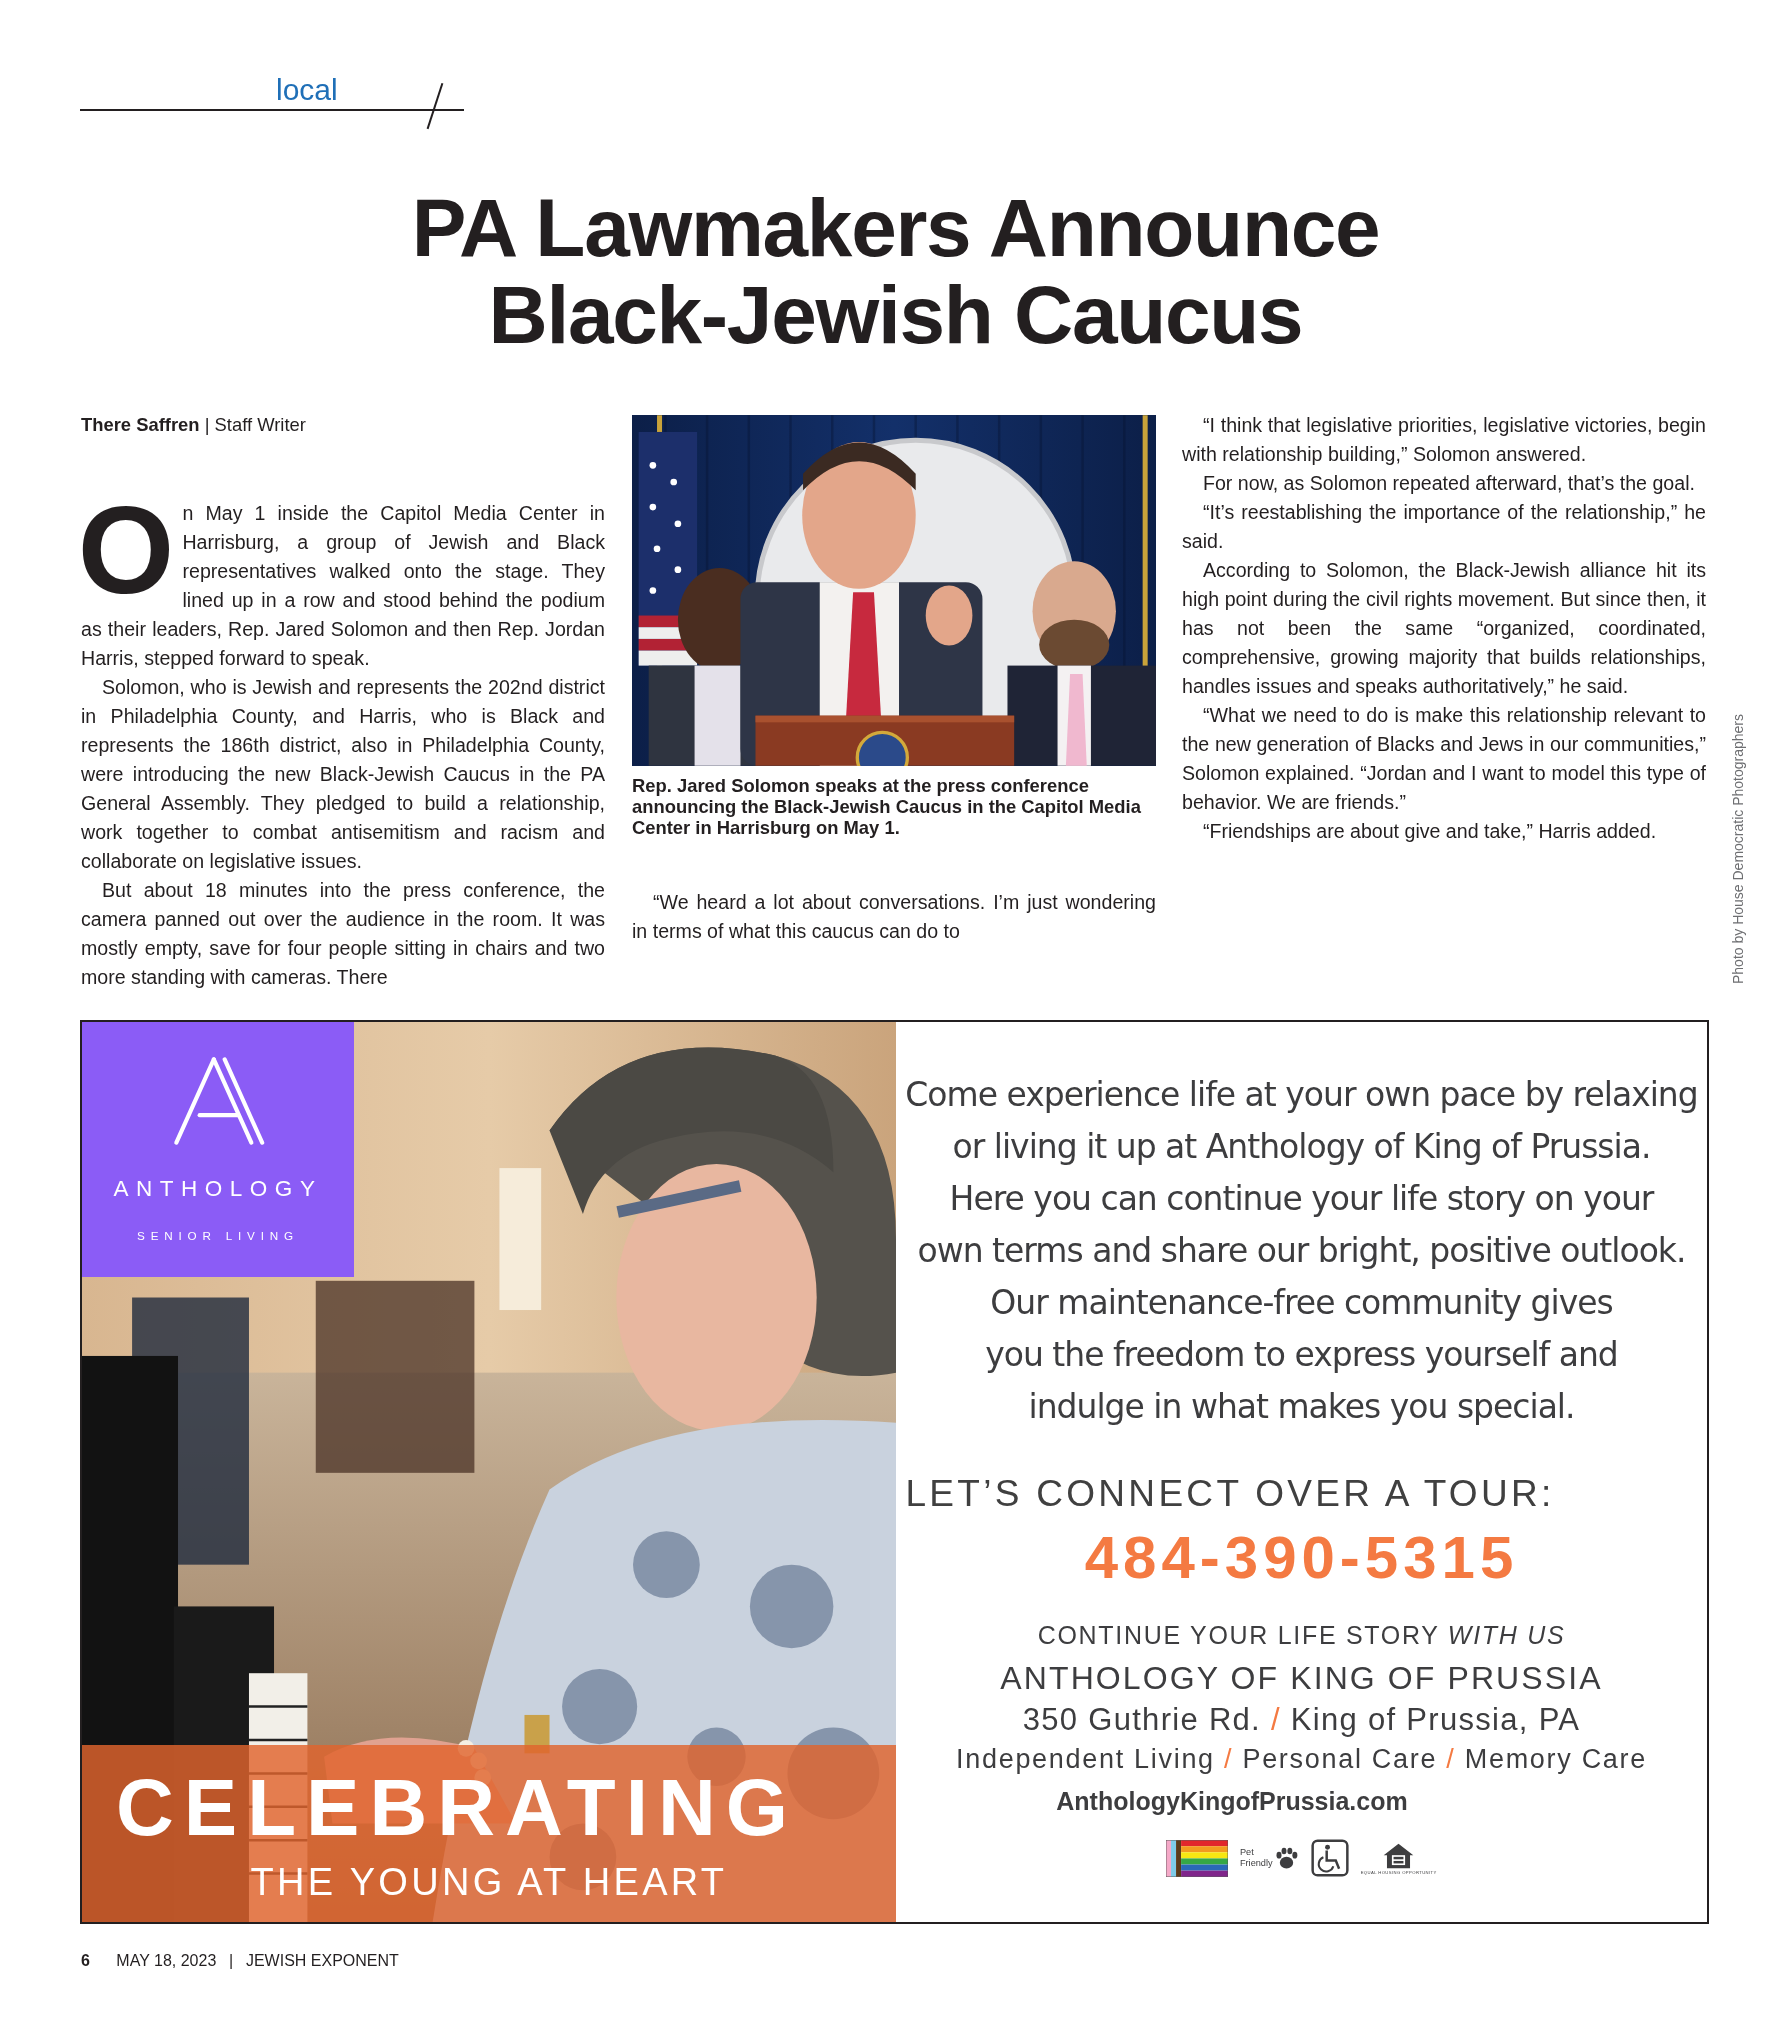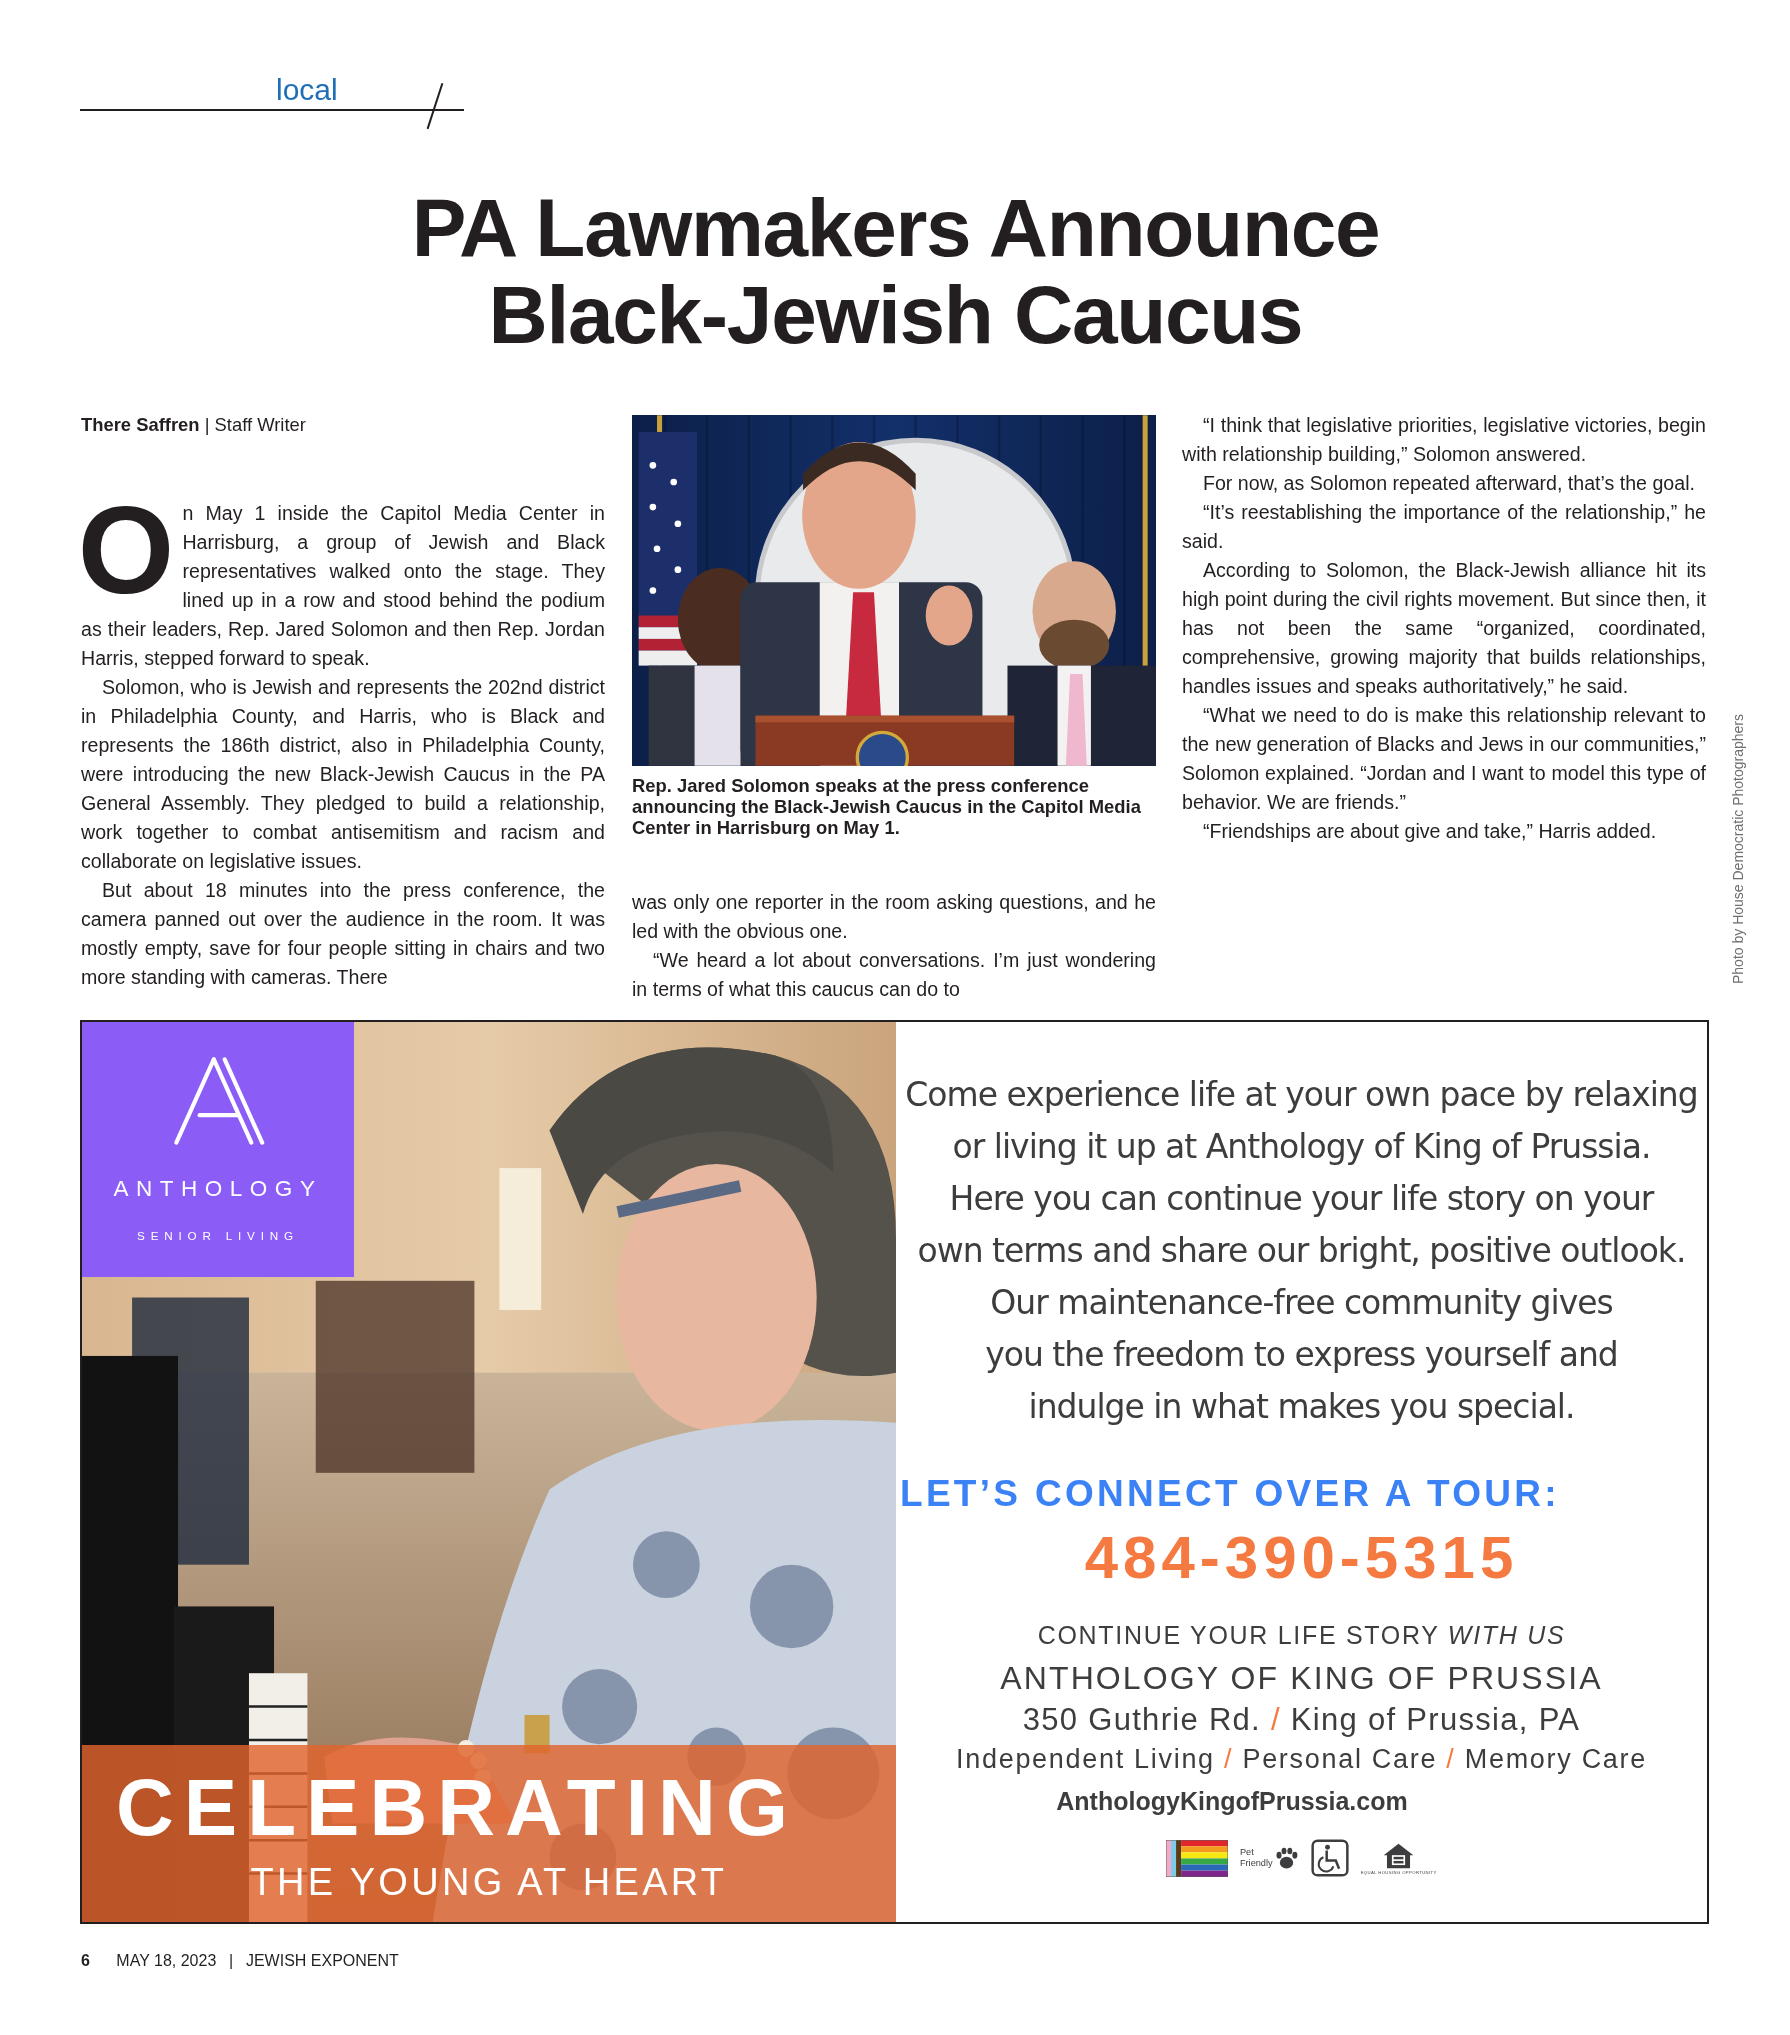--- a/index.html
+++ b/index.html
@@ -42,21 +42,21 @@
   #ad-logo { position:absolute; left:0; top:0; width:272px; height:255px; background:#8b5cf6; }
   #ad-logo .brand { position:absolute; left:0; width:272px; top:154px; text-align:center; color:#fff; font-size:22.5px; letter-spacing:7.5px; }
   #ad-logo .sub { position:absolute; left:0; width:272px; top:207px; text-align:center; color:#fff; font-size:11.7px; letter-spacing:5.8px; }
   #ad-band { position:absolute; left:0; top:723px; width:814px; height:177px; background:rgba(225,100,45,0.82); }
   #ad-band .big { position:absolute; left:0; width:750px; top:16.7px; text-align:center; color:#fff; font-weight:bold; font-size:80px; letter-spacing:10px; line-height:92px; }
   #ad-band .small { position:absolute; left:0; width:814px; top:114px; text-align:center; color:#fff; font-size:38px; letter-spacing:3.3px; line-height:47px; }
 
   #ad-copy { position:absolute; left:814px; top:0; width:811px; text-align:center; }
   .ad-body { position:absolute; left:0; width:811px; top:47px; font-size:33px; line-height:52px; color:#3d3d3f; font-family:"DejaVu Sans", sans-serif; font-weight:normal; letter-spacing:-1px; }
   .ad-body div { white-space:nowrap; }
-  .ad-cta { position:absolute; left:0; width:668px; top:451px; font-size:37px; color:#3b82f6; font-weight:bold; letter-spacing:3.3px; }
+  .ad-cta { position:absolute; left:0; width:668px; top:451px; font-size:37px; color:#404040; font-weight:normal; letter-spacing:3.3px; }
   .ad-phone { position:absolute; left:0; width:811px; top:501px; font-size:60px; color:#f47a42; font-weight:bold; letter-spacing:5px; }
   .ad-tag { position:absolute; left:0; width:811px; top:599px; font-size:25px; color:#3d3d3f; letter-spacing:1.7px; }
   .ad-tag i { font-style:italic; }
   .ad-name { position:absolute; left:0; width:811px; top:638px; font-size:32px; color:#3d3d3f; letter-spacing:2.1px; }
   .ad-addr { position:absolute; left:0; width:811px; top:680px; font-size:31px; color:#3d3d3f; letter-spacing:1.3px; }
   .ad-services { position:absolute; left:0; width:811px; top:722px; font-size:27px; color:#3d3d3f; letter-spacing:1.7px; }
   .slash { color:#f47a42; }
   .ad-url { position:absolute; left:0; width:672px; top:765px; font-size:25px; font-weight:bold; color:#3d3d3f; }
   .ad-icons { position:absolute; left:0; width:811px; top:817px; display:flex; justify-content:center; gap:11.7px; align-items:center; }
 
@@ -156,21 +156,20 @@
 
     <rect x="148" y="360" width="310" height="60" fill="#8a3a22"></rect>
     <rect x="148" y="360" width="310" height="8" fill="#a9512f"></rect>
     <circle cx="300" cy="410" r="30" fill="#2b4a8a" stroke="#d3a93b" stroke-width="4"></circle>
   </svg>
 </div>
 
 <div class="abs" id="caption">Rep. Jared Solomon speaks at the press conference announcing the Black-Jewish Caucus in the Capitol Media Center in Harrisburg on May 1.</div>
 
 <div class="col" id="col2-text">
-  <p class="noindent">was only one reporter in the room asking questions, and he led with the obvious one.</p>
   <p>“We heard a lot about conversations. I’m just wondering in terms of what this caucus can do to</p>
 </div>
 
 <div class="col" id="col3">
   <p>“I think that legislative priorities, legislative victories, begin with relationship building,” Solomon answered.</p>
   <p>For now, as Solomon repeated afterward, that’s the goal.</p>
   <p>“It’s reestablishing the importance of the relationship,” he said.</p>
   <p>According to Solomon, the Black-Jewish alliance hit its high point during the civil rights movement. But since then, it has not been the same “organized, coordinated, comprehensive, growing majority that builds relationships, handles issues and speaks authoritatively,” he said.</p>
   <p>“What we need to do is make this relationship relevant to the new generation of Blacks and Jews in our communities,” Solomon explained. “Jordan and I want to model this type of behavior. We are friends.”</p>
   <p>“Friendships are about give and take,” Harris added.</p>

